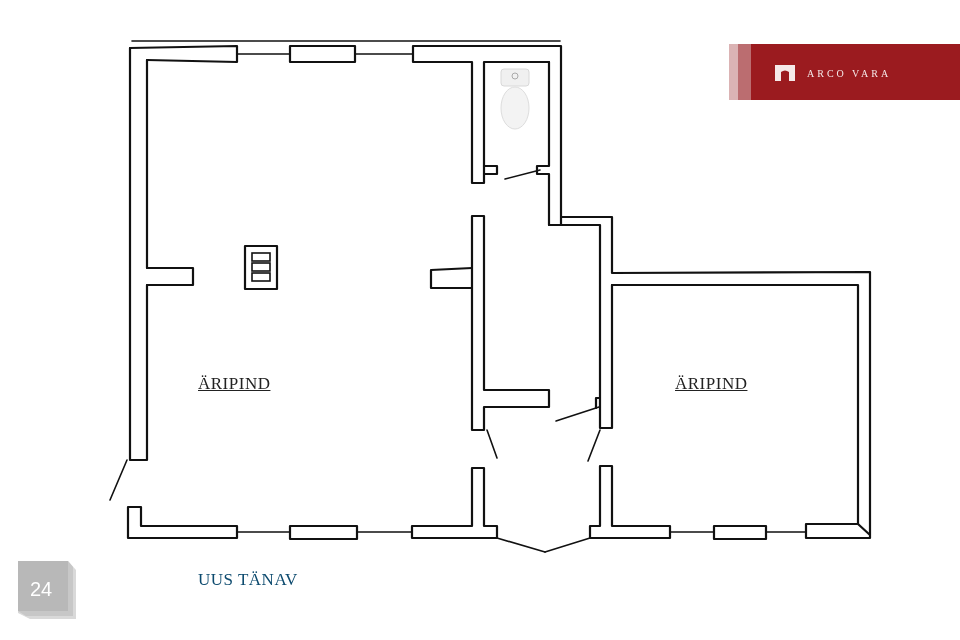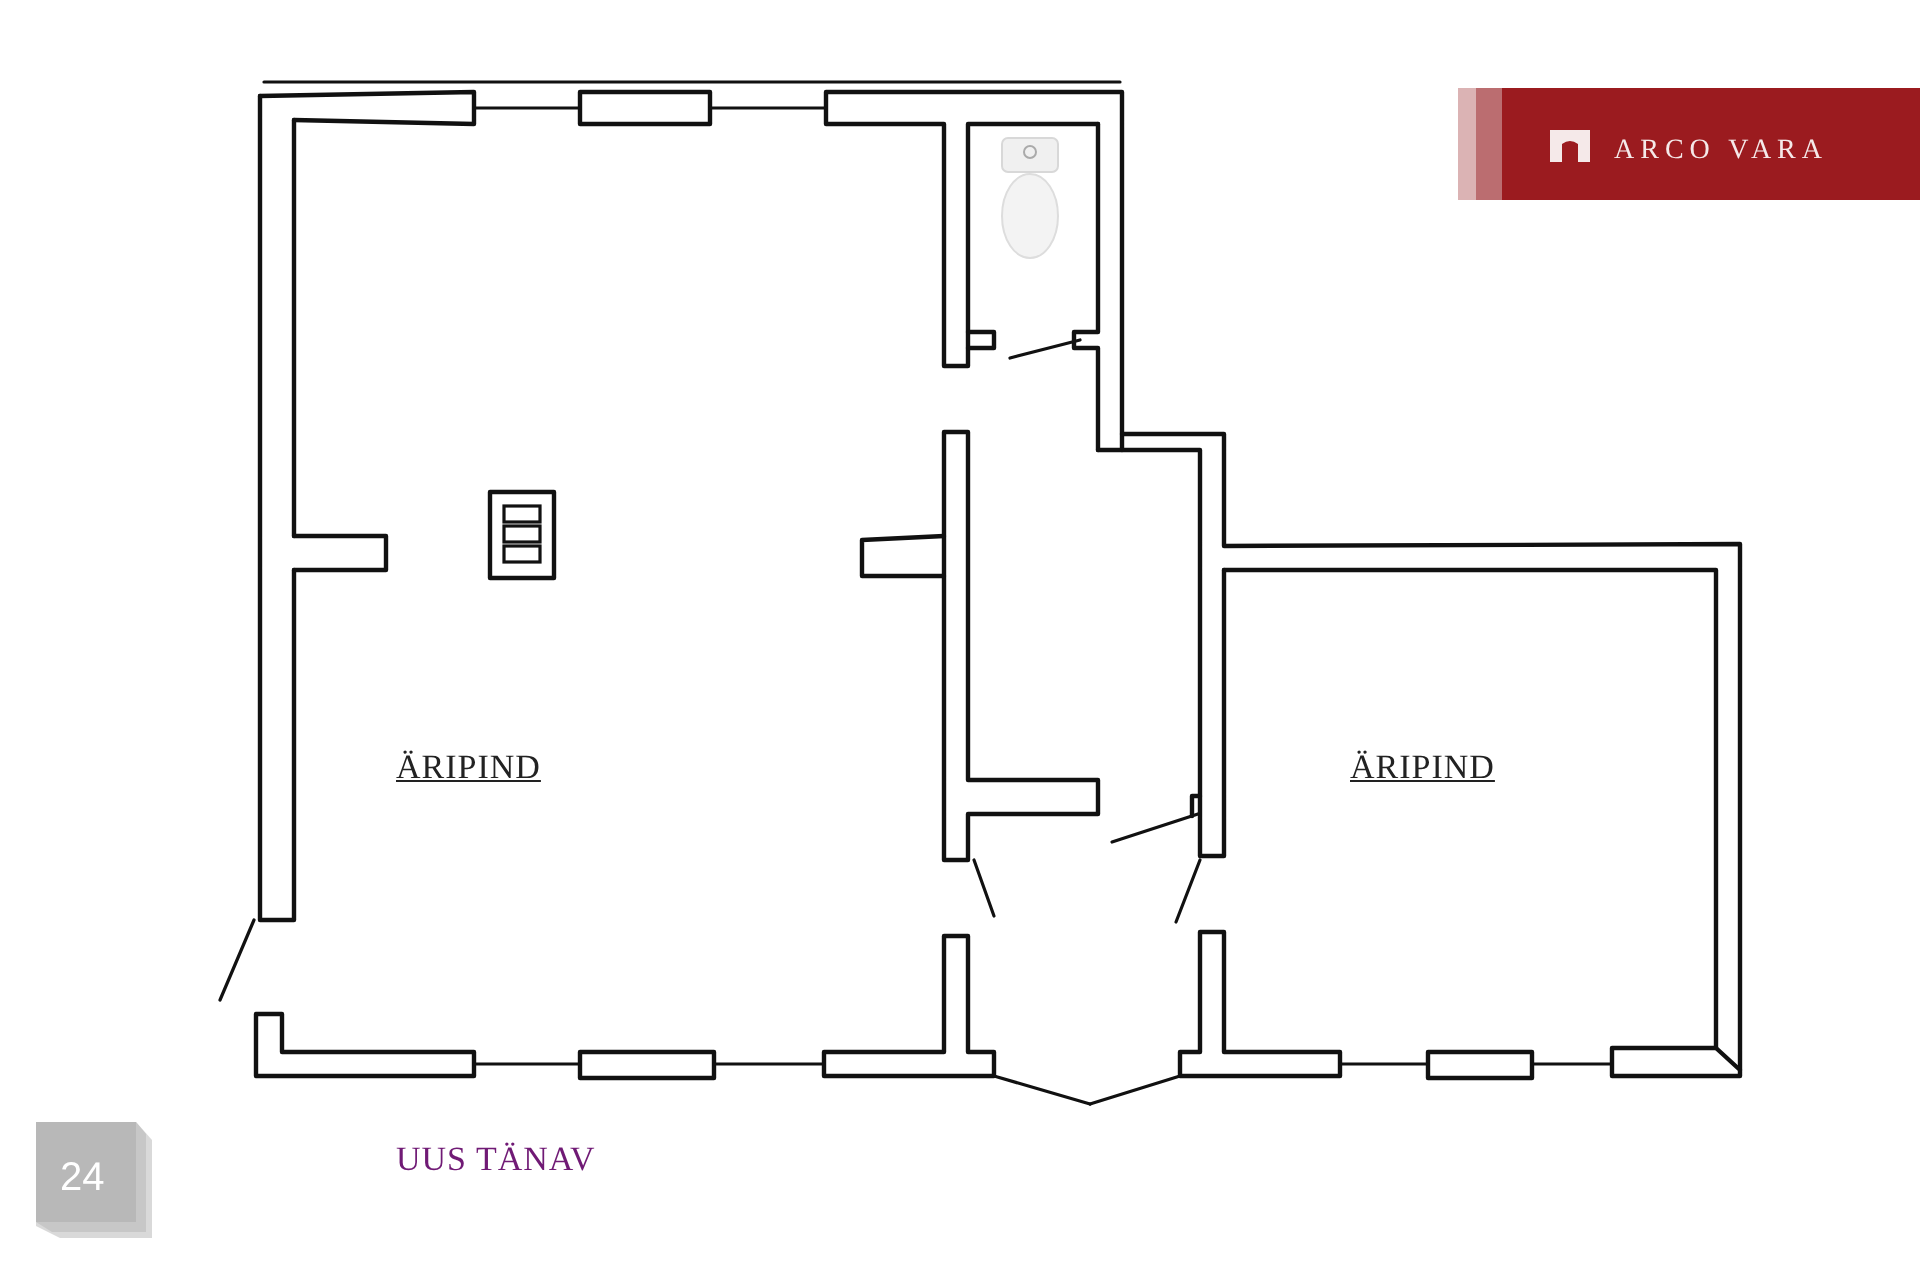--- a/index.html
+++ b/index.html
@@ -1,26 +1,26 @@
 <!DOCTYPE html>
 <html><head>
 <meta charset="utf-8">
 <style>
   html, body { margin:0; padding:0; background:#ffffff; }
   body { width:960px; height:640px; position:relative; overflow:hidden; font-family:"Liberation Serif", serif; }
   #plan { position:absolute; left:0; top:0; width:960px; height:640px; }
   .wall { fill:none; stroke:#111; stroke-width:2.2; stroke-linejoin:round; stroke-linecap:round; }
   .thin { fill:none; stroke:#111; stroke-width:1.6; stroke-linecap:round; }
   .room-label { position:absolute; font-family:"Liberation Serif", serif; font-size:17px; color:#222; letter-spacing:0.5px;text-decoration:underline; }
-  .street-label { position:absolute; left:198px; top:570px; font-family:"Liberation Serif", serif; font-size:17px; color:#701a75; letter-spacing:0.5px;text-align:right; }
+  .street-label { position:absolute; left:198px; top:570px; font-family:"Liberation Serif", serif; font-size:17px; color:#0c4a6e; letter-spacing:0.5px;text-align:right; }
   .logo { position:absolute; left:729px; top:44px; width:231px; height:56px; background:#9b1b1f; }
   .logo .s1 { position:absolute; left:0; top:0; width:9px; height:56px; background:#dbb3b4; }
   .logo .s2 { position:absolute; left:9px; top:0; width:13px; height:56px; background:#bb6d70; }
   .logo .mark { position:absolute; left:46px; top:21px; width:20px; height:16px; }
-  .logo .text { position:absolute; left:78px; top:24px; color:#f5e9e9; font-family:"Liberation Serif", serif; font-size:14px; letter-spacing:3px; }
+  .logo .text { position:absolute; left:78px; top:24px; color:#f5e9e9; font-family:"Liberation Serif", serif; font-size:10px; letter-spacing:3px; }
   .badge { position:absolute; left:18px; top:561px; width:58px; height:56px; }
   .badge .num { position:absolute; left:12px; top:17px; font-family:"Liberation Sans", sans-serif; font-size:20px; color:#fff; }
 </style>
 </head>
 <body>
 
 <svg id="plan" viewBox="0 0 960 640" xmlns="http://www.w3.org/2000/svg">
 
   <line class="thin" x1="132" y1="41" x2="560" y2="41"></line>
 

